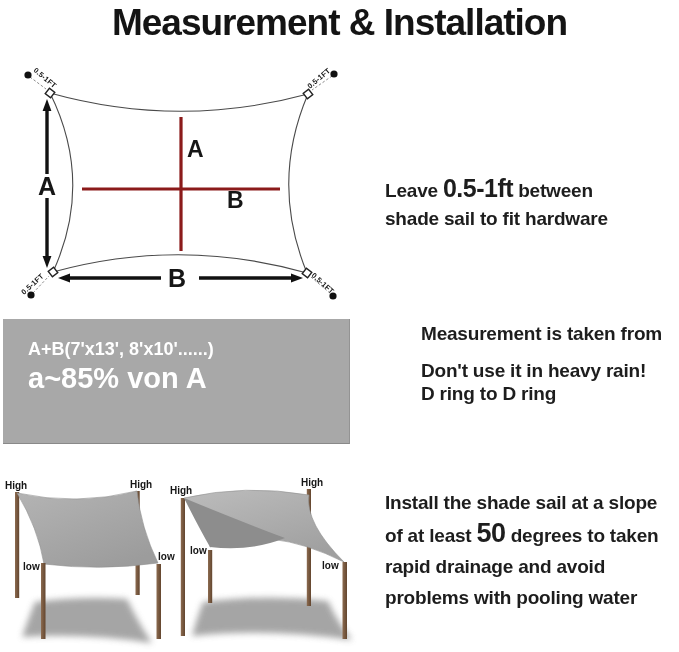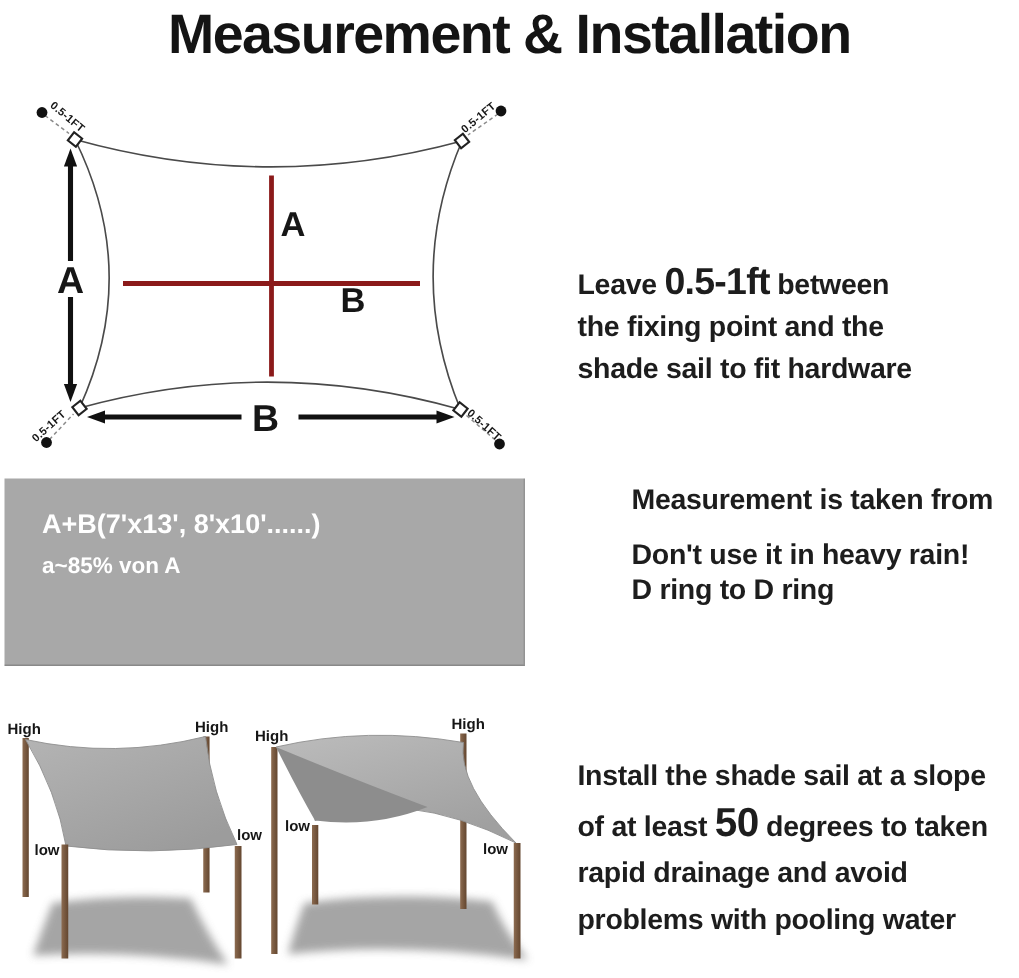--- a/index.html
+++ b/index.html
@@ -18,28 +18,28 @@
 
   .svg-abs { position:absolute; }
 
   .note { position:absolute; left:385px; width:292px; font-weight:bold; color:#1d1d1d;
     letter-spacing:-0.2px; }
   .note .ln { white-space:nowrap; }
   .note-fixing { top:142px; font-size:19px; line-height:28px;margin-top:32px; }
   .note-fixing .em { font-size:25px; letter-spacing:-0.5px; }
   .note-measure { top:322px; font-size:19px; line-height:23px;margin-left:36px; }
   .note-measure .warning { margin-top:14px; }
-  .note-slope { top:502px; font-size:19px; line-height:31px; }
+  .note-slope { top:487px; font-size:19px; line-height:31px; }
   .note-slope .em { font-size:27px; letter-spacing:-0.5px; }
 
   .panel { position:absolute; left:3px; top:319px; width:347px; height:125px;
     background:#a8a8a8; color:#ffffff; font-weight:bold; padding:17px 0 0 25px;
     border-right:1px solid rgba(0,0,0,.12); border-bottom:1px solid rgba(0,0,0,.18); }
   .panel .p1 { font-size:18px; line-height:27px; white-space:nowrap; }
-  .panel .p2, .panel .p3 { font-size:15px; line-height:30px; white-space:nowrap; }
+  .panel .p2, .panel .p3 { font-size:29px; line-height:30px; white-space:nowrap; }
 </style>
 </head>
 <body>
 
 <div class="page">
 
   <div class="title">Measurement &amp; Installation</div>
 
   <svg class="svg-abs" style="left:0;top:58px;" width="365" height="250" viewBox="0 0 365 250">
 
@@ -90,21 +90,20 @@
     <g>
       <line x1="181" y1="59" x2="181" y2="193" stroke="#8B1A1A" stroke-width="3.2"></line>
       <line x1="82" y1="131" x2="280" y2="131" stroke="#8B1A1A" stroke-width="3.2"></line>
       <text class="cross-lbl" x="187" y="99">A</text>
       <text class="cross-lbl" x="227" y="150">B</text>
     </g>
   </svg>
 
   <div class="note note-fixing">
     <div class="ln"><span>Leave </span><span class="em">0.5-1ft</span><span> between</span></div>
-    <div class="ln">the fixing point and the</div>
     <div class="ln">shade sail to fit hardware</div>
   </div>
 
   <div class="panel">
     <div class="p1">A+B(7'x13', 8'x10'......)</div>
     <div class="p2">a~85% von A</div>
   </div>
 
   <div class="note note-measure">
     <div class="ln">Measurement is taken from</div>

